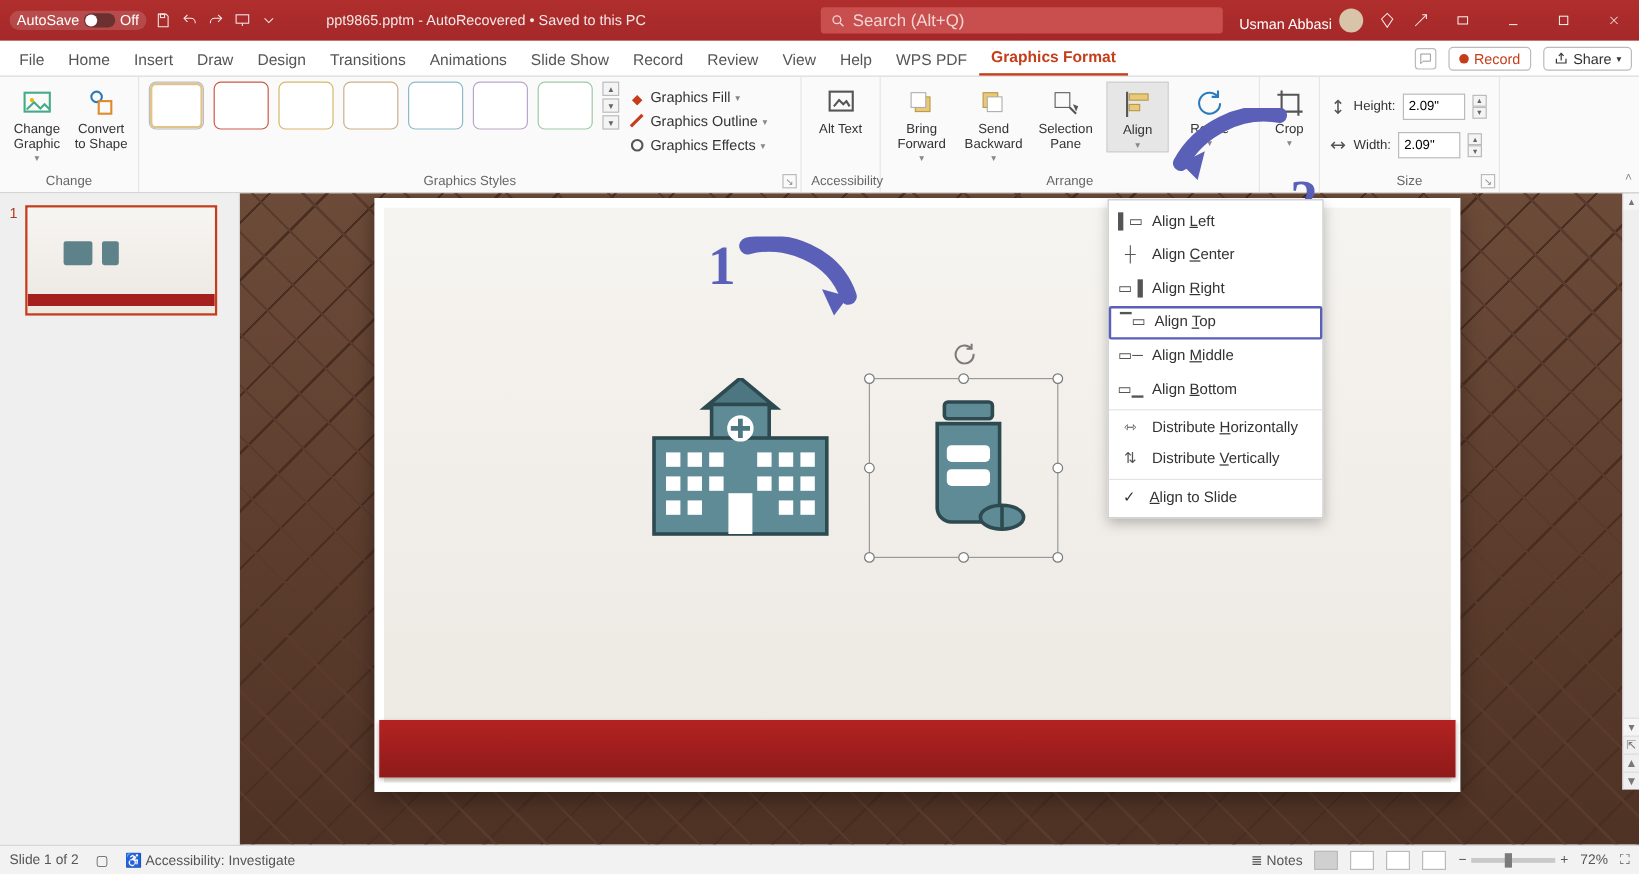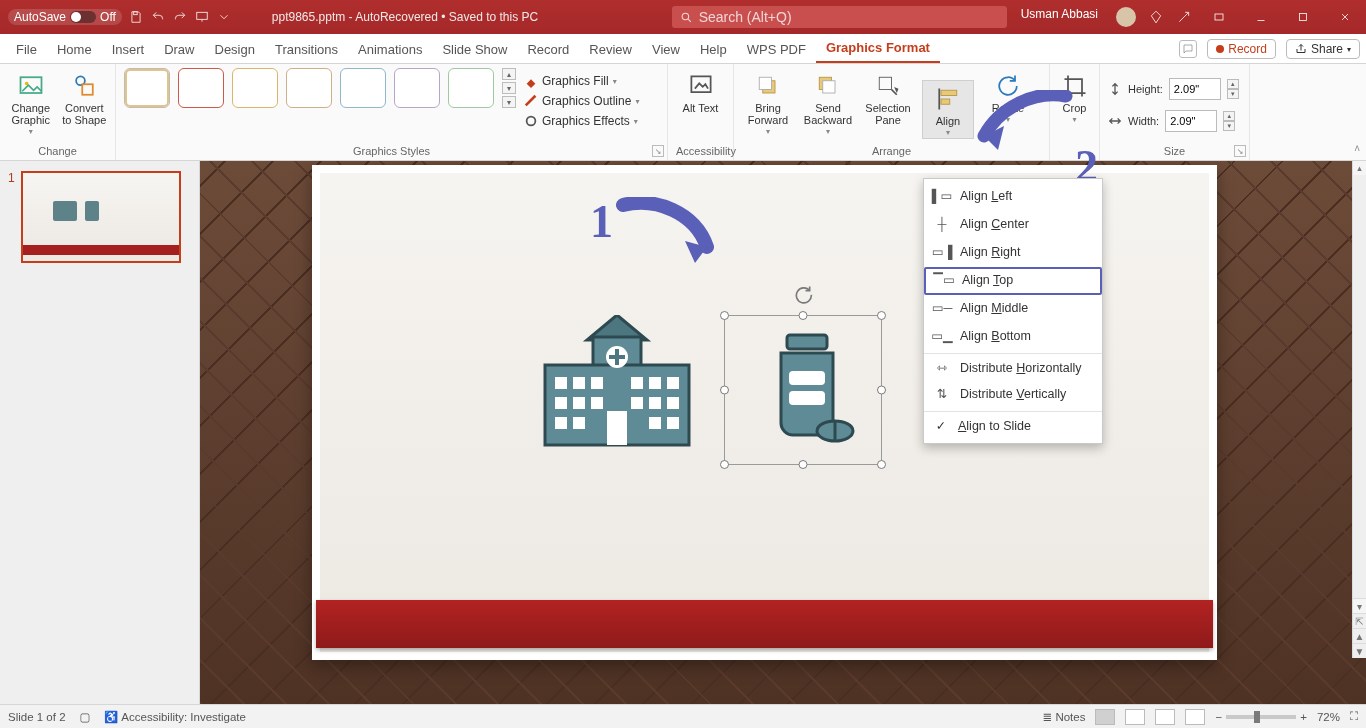--- a/index.html
+++ b/index.html
@@ -10,21 +10,21 @@
 .titlebar .left { display:flex; align-items:center; gap:6px; padding-left:8px; }
 .autosave-pill { display:inline-flex; align-items:center; gap:4px; background:rgba(255,255,255,0.15); border-radius:10px; padding:1px 6px; }
 .autosave-toggle { width:26px; height:12px; border-radius:6px; background:#6b3030; position:relative; }
 .autosave-toggle::after{content:"";position:absolute;left:1px;top:1px;width:10px;height:10px;border-radius:50%;background:#fff;}
 .qat-icon { width:16px; height:16px; display:inline-flex; align-items:center; justify-content:center; color:#fff; opacity:.9; }
 .qat-icon svg{width:14px;height:14px;stroke:#fff;fill:none;stroke-width:1.5;}
 .titlebar .filename { margin-left:40px; color:#f2e8e8; }
 .titlebar .searchbox { margin-left:auto; width:335px; height:22px; background:#c94f4f; border-radius:3px; display:flex; align-items:center; padding:0 8px; gap:6px; color:#f2d5d5; font-size:14px;}
 .titlebar .searchbox svg{width:13px;height:13px;stroke:#f2d5d5;fill:none;stroke-width:2;}
 .titlebar .right { display:flex; align-items:center; gap:12px; margin-left:14px; padding-right:6px;}
-.user { display:flex; align-items:flex-start; gap:18px; }
+.user { display:flex; align-items:flex-end; gap:6px; }
 .user .avatar{width:20px;height:20px;border-radius:50%;background:#d8c4a8;}
 .wc { width:30px; height:30px; display:flex; align-items:center; justify-content:center; }
 .wc svg{width:12px;height:12px;stroke:#fff;fill:none;stroke-width:1.6;}
 
 
 .tabbar { height:30px; background:#fff; display:flex; align-items:flex-end; padding:0 6px; border-bottom:1px solid #d5d5d5; font-size:13px; color:#555; }
 .tabbar .tab { padding:6px 10px; cursor:pointer; }
 .tabbar .tab.active { color:#c43e1c; border-bottom:2px solid #c43e1c; font-weight:600; }
 .tabbar .spacer{flex:1;}
 .tab-right{display:flex;align-items:center;gap:10px;padding-bottom:4px;}
@@ -53,21 +53,21 @@
 .stacklinks .row .chev{font-size:8px;color:#888;}
 .dialog-launch{position:absolute;bottom:3px;right:3px;width:12px;height:12px;border:1px solid #bbb;font-size:8px;display:flex;align-items:center;justify-content:center;color:#888;}
 .sizerow{display:flex;align-items:center;gap:6px;margin:4px 0;}
 .sizerow input{width:52px;height:22px;border:1px solid #bbb;font-size:11px;padding:0 4px;}
 .sizerow svg{width:14px;height:14px;stroke:#555;fill:none;}
 .spinbtns{display:flex;flex-direction:column;}
 .spinbtns span{width:12px;height:10px;border:1px solid #bbb;font-size:7px;display:flex;align-items:center;justify-content:center;color:#666;background:#f4f4f4;}
 .collapse-caret{position:absolute;right:6px;bottom:6px;font-size:10px;color:#888;}
 
 
-.align-host{position:relative;margin-top:12px;}
+.align-host{position:relative;}
 .align-btn{background:#e6e6e6;border:1px solid #cfcfcf;}
 .align-menu{position:absolute; top:97px; left:0; width:180px; background:#fff; border:1px solid #c9c9c9; box-shadow:0 4px 10px rgba(0,0,0,.25); z-index:50; font-size:12.5px; padding:4px 0;}
 .align-menu .mi{display:flex;align-items:center;gap:10px;height:28px;padding:0 10px;cursor:pointer;}
 .align-menu .mi.sep{border-top:1px solid #e3e3e3;margin-top:2px;padding-top:2px;}
 .align-menu .mi.selected{border:2px solid #5a5fb8;border-radius:2px;}
 .align-menu .mi .mic{width:16px;height:16px;display:flex;align-items:center;justify-content:center;color:#555;}
 .align-menu .mi.disabled{color:#b5b5b5;}
 .align-menu .mi .chk{width:14px;text-align:center;color:#333;}
 .align-menu .mi span.under{text-decoration:underline;}
 

